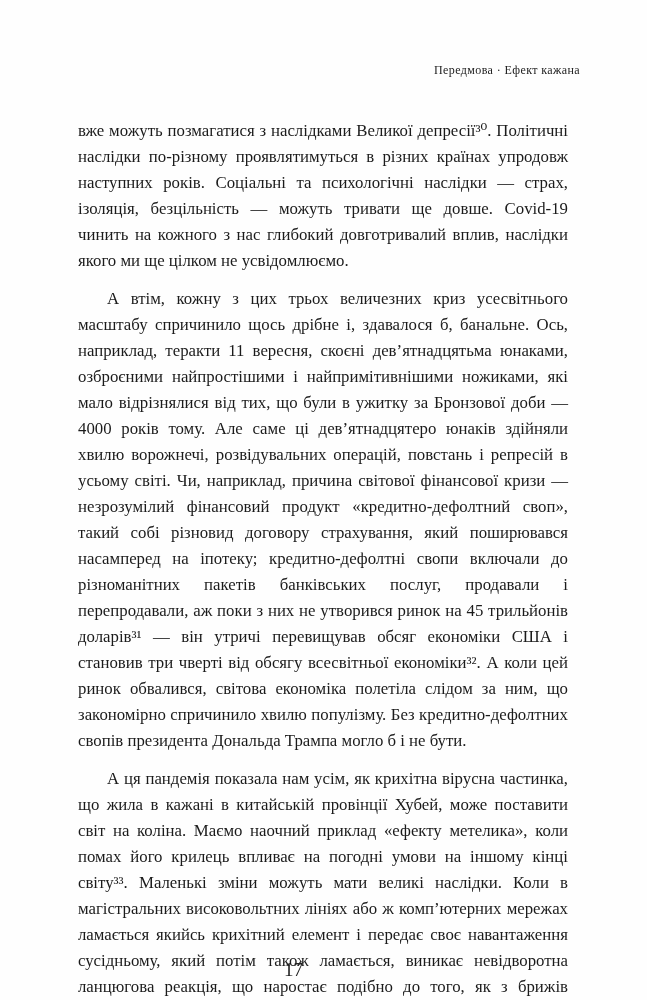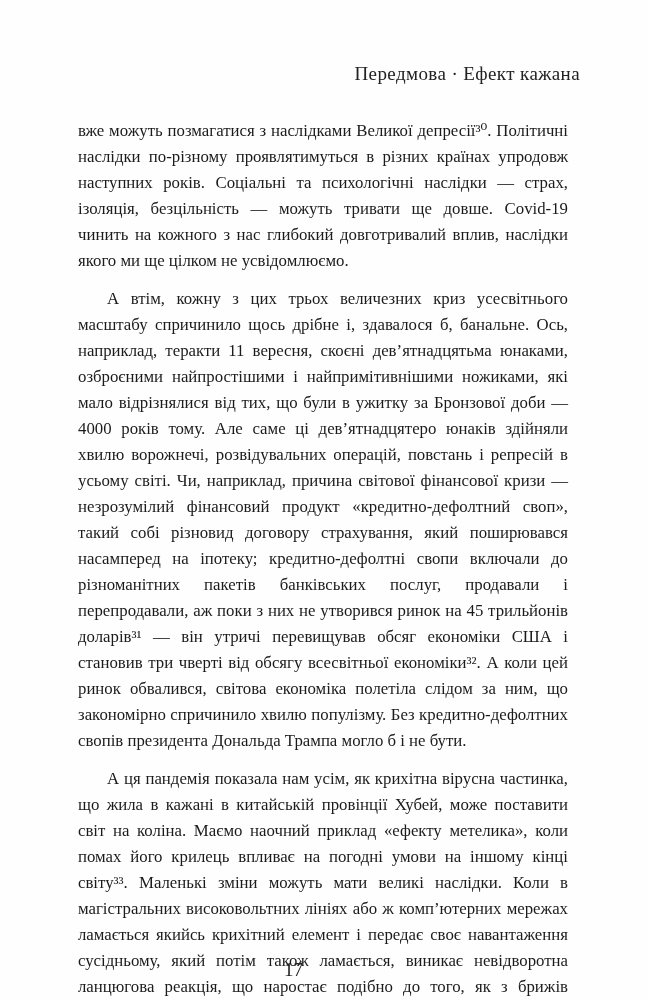--- a/index.html
+++ b/index.html
@@ -15,21 +15,21 @@
     font-family: "Liberation Serif", "DejaVu Serif", serif;
     color: #1b1b1b;
     overflow: hidden;
   }
   .running-header {
     position: absolute;
     top: 63px;
     left: 66px;
     width: 514px;
     text-align: right;
-    font-size: 19px;
+    font-size: 12px;
     letter-spacing: 0.4px;
     color: #222222;
   }
   .content {
     position: absolute;
     top: 106px;
     left: 66px;
     width: 514px;
     font-size: 16.8px;
     line-height: 26px;

